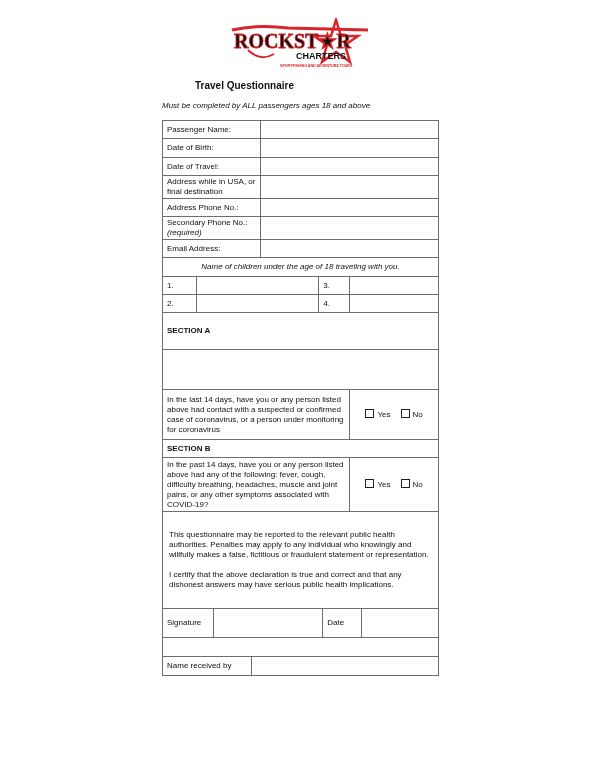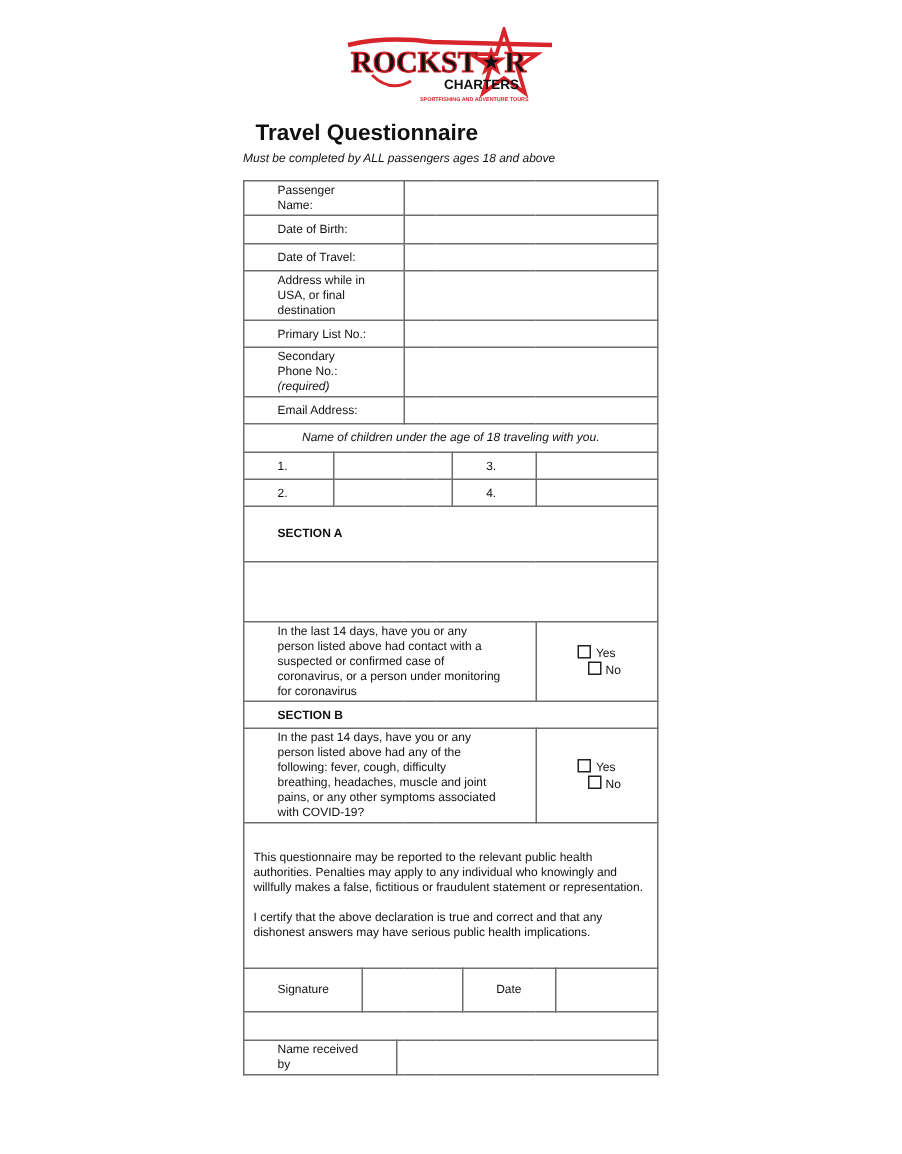--- a/index.html
+++ b/index.html
@@ -1,21 +1,21 @@
 <!DOCTYPE html>
 <html><head>
 <meta charset="utf-8">
 <style>
   html, body { margin:0; padding:0; background:#ffffff; }
   body { width:601px; height:769px; position:relative; font-family:"Liberation Sans", sans-serif; color:#111; overflow:hidden; }
   .logo { position:absolute; left:228px; top:18px; width:150px; height:52px; }
-  .title { position:absolute; left:0; width:489px; top:80px; text-align:center; font-size:15px; font-weight:bold; }
+  .title { position:absolute; left:0; width:489px; top:80px; text-align:center; font-size:10px; font-weight:bold; }
   .subtitle { position:absolute; left:162px; top:101px; font-size:8px; font-style:italic; }
   table.form { position:absolute; left:162px; top:120px; width:277px; border-collapse:collapse; font-size:8px; }
-  table.form td { border:1px solid #6e6e6e; padding:1px 22px; vertical-align:middle; line-height:10px; }
+  table.form td { border:1px solid #6e6e6e; padding:1px 4px; vertical-align:middle; line-height:10px; }
   .cbx { display:inline-block; width:7px; height:7px; border:1px solid #222; vertical-align:-1px; margin-right:3px; }
   .opt { white-space:nowrap; }
   .opt + .opt { margin-left:10px; }
   .bold { font-weight:bold; }
   .ital { font-style:italic; }
   .center { text-align:center;margin-left:10px; }
 </style>
 </head>
 <body>
 
@@ -59,21 +59,21 @@
   </tr>
   <tr style="height:18px">
     <td colspan="4">Date of Travel:</td>
     <td colspan="7"></td>
   </tr>
   <tr style="height:22px">
     <td colspan="4">Address while in USA, or final destination</td>
     <td colspan="7"></td>
   </tr>
   <tr style="height:18px">
-    <td colspan="4">Primary List No.:</td>
+    <td colspan="4">Address Phone No.:</td>
     <td colspan="7"></td>
   </tr>
   <tr style="height:22px">
     <td colspan="4"><span>Secondary Phone No.:</span> <span class="ital">(required)</span></td>
     <td colspan="7"></td>
   </tr>
   <tr style="height:18px">
     <td colspan="4">Email Address:</td>
     <td colspan="7"></td>
   </tr>

